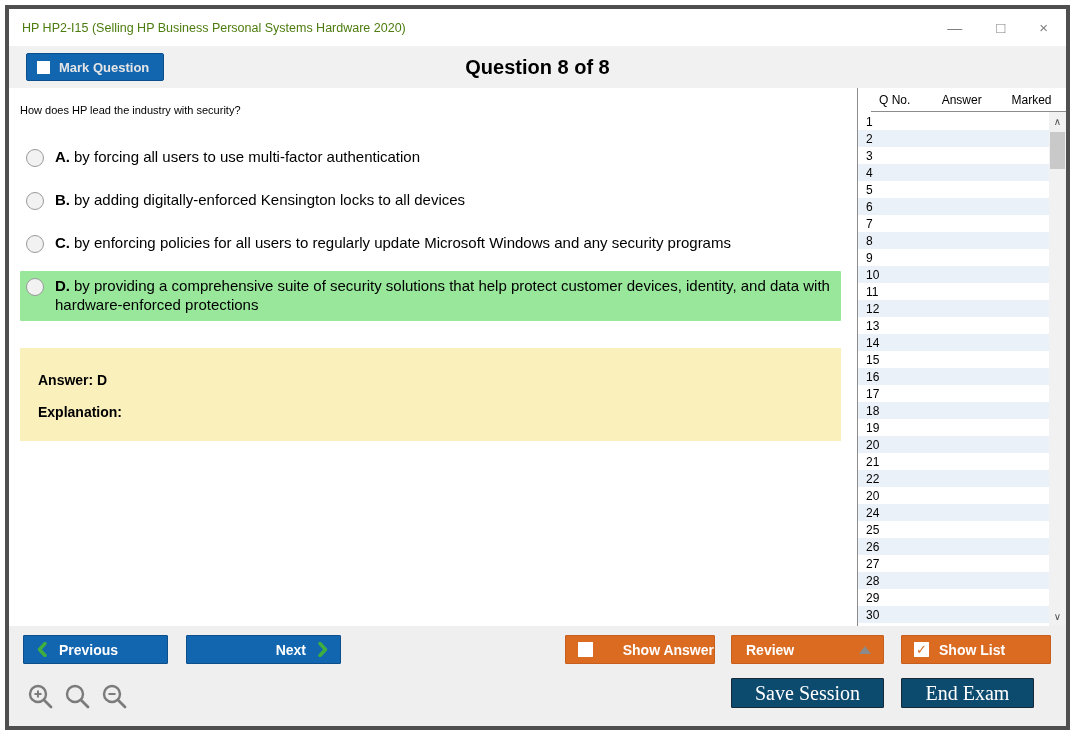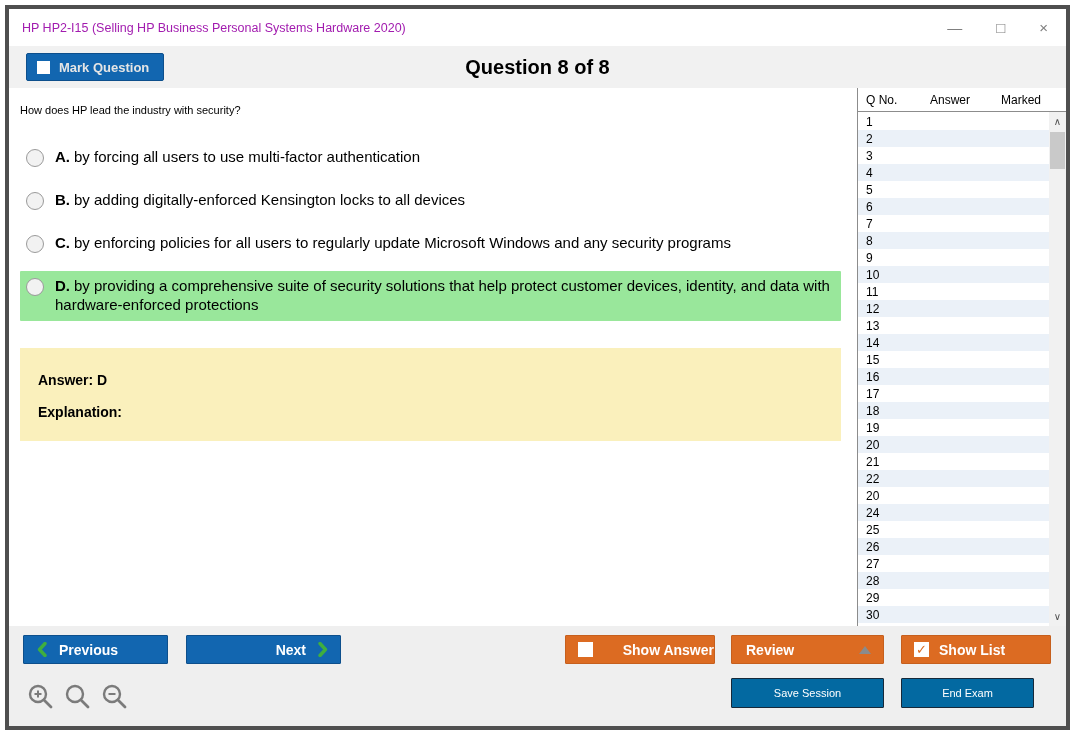--- a/index.html
+++ b/index.html
@@ -2,21 +2,21 @@
 <html><head>
 <meta charset="utf-8">
 <style>
   html,body{margin:0;padding:0;}
   body{width:1075px;height:735px;background:#ffffff;font-family:"Liberation Sans","DejaVu Sans",sans-serif;color:#000;}
   .page{position:relative;width:1075px;height:735px;background:#fff;}
   .window{position:absolute;left:5px;top:5px;width:1065px;height:725px;border:4px solid #4f4f4f;background:#fff;box-sizing:border-box;display:flex;flex-direction:column;overflow:hidden;}
 
   
   .titlebar{height:37px;flex:none;display:flex;align-items:center;background:#fff;}
-  .titlebar .title{margin-left:13px;font-size:12.5px;color:#a21caf;}
+  .titlebar .title{margin-left:13px;font-size:12.5px;color:#4d7c0f;}
   .win-controls{margin-left:auto;margin-right:18px;display:flex;align-items:center;gap:34px;color:#7f7f7f;}
   .win-controls span{font-size:15px;line-height:1;cursor:default;}
   .ctrl-max{font-size:14px;}
   .ctrl-close{font-size:19px;}
 
   
   .headerbar{height:42px;flex:none;background:#f1f1f1;position:relative;display:flex;align-items:center;}
   .mark-btn{margin-left:17px;height:26px;background:#1266b0;border:1px solid #0d4f8c;border-radius:2px;color:#e5e5e5;font-weight:bold;font-size:13px;display:flex;align-items:center;gap:9px;padding:0 14px 0 10px;cursor:pointer;}
   .mark-btn .cb{width:13px;height:13px;background:#fff;flex:none;}
   .qcounter{position:absolute;left:0;right:0;text-align:center;font-weight:bold;font-size:20px;pointer-events:none;}
@@ -29,41 +29,41 @@
   .option.highlight{background:#99e79b;}
   .radio{width:16px;height:16px;border-radius:50%;border:1px solid #9a9a9a;background:#f2f2f2;flex:none;margin:1px 11px 0 2px;cursor:pointer;}
   .opt-text{font-size:15px;line-height:1.25;}
   .opt-letter{font-weight:bold;margin-right:4px;}
   .answer-box{margin:27px 16px 0 11px;height:93px;box-sizing:border-box;background:#faf0bc;padding:24px 18px 0 18px;}
   .answer-line{font-weight:bold;font-size:14px;}
   .explanation-line{font-weight:bold;font-size:14px;margin-top:16px;}
 
   
   .qlist-panel{width:208px;flex:none;border-left:1px solid #8c8c8c;display:flex;flex-direction:column;background:#fff;}
-  .qlist-header{height:23px;flex:none;display:flex;align-items:center;font-size:12px;border-bottom:1px solid #8c8c8c;}
+  .qlist-header{height:23px;flex:none;display:flex;align-items:center;font-size:12px;border-bottom:1px solid #8c8c8c;margin-left:13px;}
   .col-qno{width:56px;padding-left:8px;box-sizing:border-box;}
   .col-answer{width:72px;text-align:center;}
   .col-marked{width:70px;text-align:center;}
   .qlist-body{flex:1;position:relative;overflow:hidden;}
   .qrows{position:absolute;left:0;top:1px;right:17px;}
   .qrow{height:17px;display:flex;align-items:center;background:#fff;cursor:pointer;}
   .qrow.alt{background:#ebf1f8;}
   .qrow .qno{padding-left:8px;font-size:12px;}
   .scrollbar{position:absolute;top:0;right:0;bottom:0;width:17px;background:#f1f1f1;}
   .sb-arrow{position:absolute;left:0;width:17px;height:17px;display:flex;align-items:center;justify-content:center;color:#505050;cursor:pointer;}
   .sb-up{top:1px;}
   .sb-down{bottom:1px;}
   .sb-thumb{position:absolute;left:1px;right:1px;top:20px;height:37px;background:#c9c9c9;cursor:pointer;}
 
   
   .footer{height:100px;flex:none;background:#efefef;position:relative;}
   .btn{position:absolute;display:flex;align-items:center;box-sizing:border-box;color:#fff;cursor:pointer;border-radius:1px;}
   .btn-blue{background:#1266b0;border:1px solid #0d4f8c;font-weight:bold;font-size:14px;}
   .btn-orange{background:#dc6b22;border:1px solid #c65f1d;font-weight:bold;font-size:14px;}
-  .btn-navy{background:#0369a1;border:1px solid #16293a;font-size:11px;justify-content:center;}
+  .btn-navy{background:#0c4a6e;border:1px solid #16293a;font-size:20px;justify-content:center;font-family:Liberation Serif, serif;}
   .btn-previous{left:14px;top:9px;width:145px;height:29px;padding-left:13px;gap:12px;}
   .btn-next{left:177px;top:9px;width:155px;height:29px;justify-content:flex-end;padding-right:12px;gap:12px;}
   .btn-show-answer{left:556px;top:9px;width:150px;height:29px;padding-left:12px;gap:10px;justify-content:space-between;}
   .btn-review{left:722px;top:9px;width:153px;height:29px;padding-left:14px;}
   .btn-show-list{left:892px;top:9px;width:150px;height:29px;padding-left:12px;gap:10px;}
   .btn-save{left:722px;top:52px;width:153px;height:30px;}
   .btn-end{left:892px;top:52px;width:133px;height:30px;}
   .cb-white{width:15px;height:15px;background:#fff;flex:none;display:flex;align-items:center;justify-content:center;}
   .cb-white .check{color:#dc6b22;font-size:13px;font-weight:bold;line-height:1;}
   .tri-up{margin-left:auto;margin-right:12px;width:0;height:0;border-left:6px solid transparent;border-right:6px solid transparent;border-bottom:8px solid #8b8b8b;}

